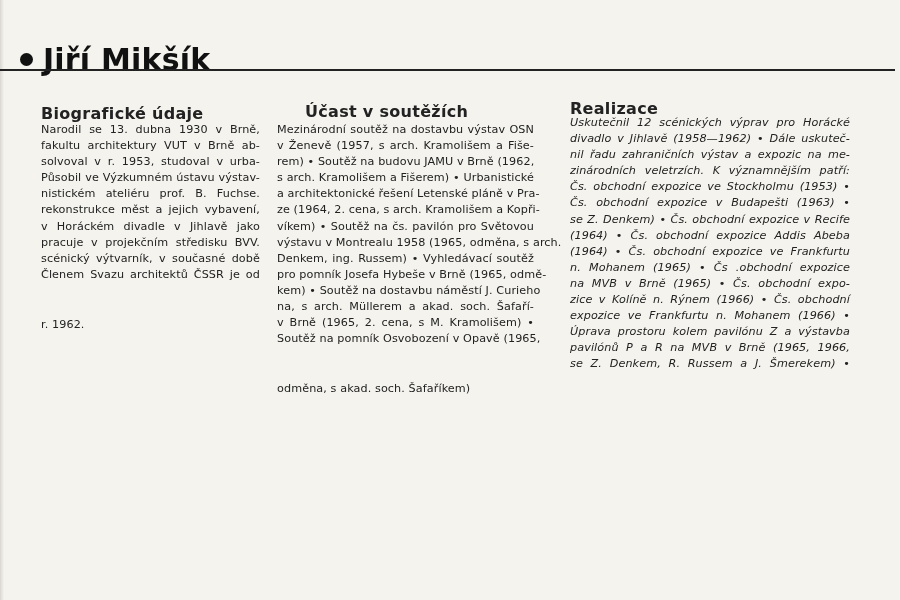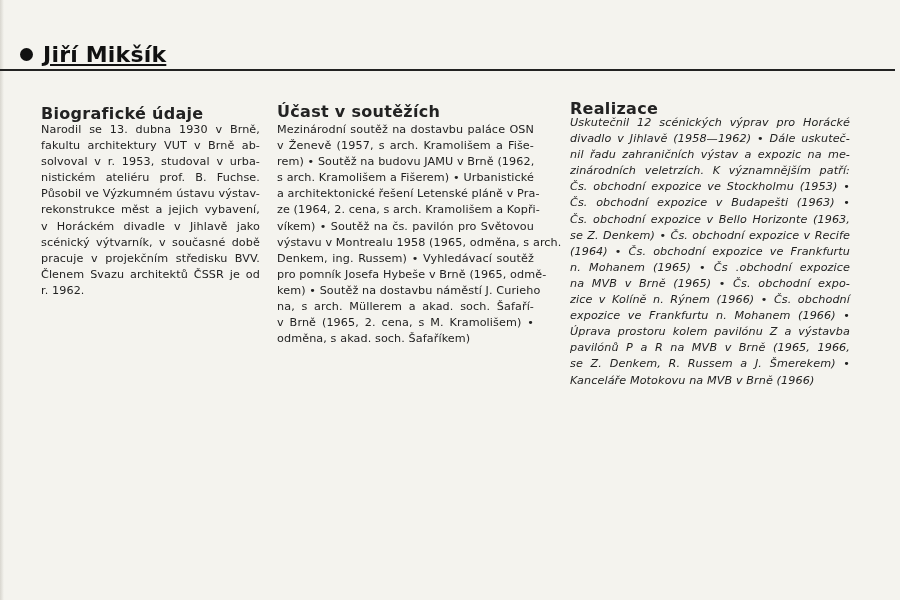--- a/index.html
+++ b/index.html
@@ -31,24 +31,23 @@
     .bullet {
       width: 13px;
       height: 13px;
       border-radius: 50%;
       background: #111;
       margin-right: 10px;
     }
     .title {
       font-family: "DejaVu Sans", sans-serif;
       font-weight: bold;
-      font-size: 22px;
+      font-size: 30px;
       letter-spacing: 0.2px;
       color: #111;
-      text-decoration: underline;
     }
     .rule {
       position: absolute;
       left: 0;
       top: 69px;
       width: 895px;
       height: 2px;
       background: #222;
     }
     .col {
@@ -60,106 +59,107 @@
     .col-real { left: 570px; width: 280px; }
     .col-title {
       position: absolute;
       font-size: 16px;
       font-weight: bold;
       color: #222;
       white-space: nowrap;
       letter-spacing: 0.3px;
     }
     .col-bio .col-title { top: 91px; }
-    .col-comp .col-title { top: 89px; }
+    .col-comp .col-title { top: 89px; margin-left: 28px; }
     .col-real .col-title { top: 86px; }
     .col-text {
       position: absolute;
       font-size: 11.2px;
       line-height: 16.1px;
       text-align: justify;
       color: #222;
       letter-spacing: 0.1px;
     }
     .col-bio .col-text { top: 122px; width: 219px; }
     .col-comp .col-text { top: 122px; width: 257px; }
     .col-real .col-text { top: 115px; width: 280px; font-style: italic; }
     .line {
       display: block;
       text-align: justify;
       text-align-last: justify;
       white-space: nowrap;
     }
     .line.last {
       text-align-last: left;
+      margin-top: 34px;
     }
   </style>
 </head>
 <body>
 
 <div class="left-edge"></div>
 
 <div class="header">
   <span class="bullet"></span>
   <span class="title">Jiří Mikšík</span>
 </div>
 
 <div class="rule"></div>
 
 <section class="col col-bio">
   <h2 class="col-title">Biografické údaje</h2>
   <div class="col-text">
       <span class="line">Narodil se 13. dubna 1930 v Brně,</span>
       <span class="line">fakultu architektury VUT v Brně ab-</span>
       <span class="line">solvoval v r. 1953, studoval v urba-</span>
+      <span class="line">Působil ve Výzkumném ústavu výstav-</span>
       <span class="line">nistickém ateliéru prof. B. Fuchse.</span>
-      <span class="line">Působil ve Výzkumném ústavu výstav-</span>
       <span class="line">rekonstrukce měst a jejich vybavení,</span>
       <span class="line">v Horáckém divadle v Jihlavě jako</span>
+      <span class="line">pracuje v projekčním středisku BVV.</span>
       <span class="line">scénický výtvarník, v současné době</span>
-      <span class="line">pracuje v projekčním středisku BVV.</span>
       <span class="line">Členem Svazu architektů ČSSR je od</span>
       <span class="line last">r. 1962.</span>
     </div>
 </section>
 
 <section class="col col-comp">
   <h2 class="col-title">Účast v soutěžích</h2>
   <div class="col-text">
-      <span class="line">Mezinárodní soutěž na dostavbu paláce OSN</span>
+      <span class="line">Mezinárodní soutěž na dostavbu výstav OSN</span>
       <span class="line">v Ženevě (1957, s arch. Kramolišem a Fiše-</span>
       <span class="line">rem) • Soutěž na budovu JAMU v Brně (1962,</span>
       <span class="line">s arch. Kramolišem a Fišerem) • Urbanistické</span>
       <span class="line">a architektonické řešení Letenské pláně v Pra-</span>
       <span class="line">ze (1964, 2. cena, s arch. Kramolišem a Kopři-</span>
       <span class="line">víkem) • Soutěž na čs. pavilón pro Světovou</span>
       <span class="line">výstavu v Montrealu 1958 (1965, odměna, s arch.</span>
       <span class="line">Denkem, ing. Russem) • Vyhledávací soutěž</span>
       <span class="line">pro pomník Josefa Hybeše v Brně (1965, odmě-</span>
       <span class="line">kem) • Soutěž na dostavbu náměstí J. Curieho</span>
       <span class="line">na, s arch. Müllerem a akad. soch. Šafaří-</span>
       <span class="line">v Brně (1965, 2. cena, s M. Kramolišem) •</span>
+      <span class="line">Soutěž na pomník Osvobození v Opavě (1965,</span>
       <span class="line last">odměna, s akad. soch. Šafaříkem)</span>
     </div>
 </section>
 
 <section class="col col-real">
   <h2 class="col-title">Realizace</h2>
   <div class="col-text">
       <span class="line">Uskutečnil 12 scénických výprav pro Horácké</span>
       <span class="line">divadlo v Jihlavě (1958—1962) • Dále uskuteč-</span>
       <span class="line">nil řadu zahraničních výstav a expozic na me-</span>
       <span class="line">zinárodních veletrzích. K významnějším patří:</span>
       <span class="line">Čs. obchodní expozice ve Stockholmu (1953) •</span>
       <span class="line">Čs. obchodní expozice v Budapešti (1963) •</span>
-      <span class="line">Čs. obchodní expozice v Bello Horizonte (1963,</span>
       <span class="line">se Z. Denkem) • Čs. obchodní expozice v Recife</span>
+      <span class="line">(1964) • Čs. obchodní expozice Addis Abeba</span>
       <span class="line">(1964) • Čs. obchodní expozice ve Frankfurtu</span>
       <span class="line">n. Mohanem (1965) • Čs .obchodní expozice</span>
       <span class="line">na MVB v Brně (1965) • Čs. obchodní expo-</span>
       <span class="line">zice v Kolíně n. Rýnem (1966) • Čs. obchodní</span>
       <span class="line">expozice ve Frankfurtu n. Mohanem (1966) •</span>
       <span class="line">Úprava prostoru kolem pavilónu Z a výstavba</span>
       <span class="line">pavilónů P a R na MVB v Brně (1965, 1966,</span>
       <span class="line">se Z. Denkem, R. Russem a J. Šmerekem) •</span>
-      <span class="line last">Kanceláře Motokovu na MVB v Brně (1966)</span>
     </div>
 </section>
 
 </body></html>

